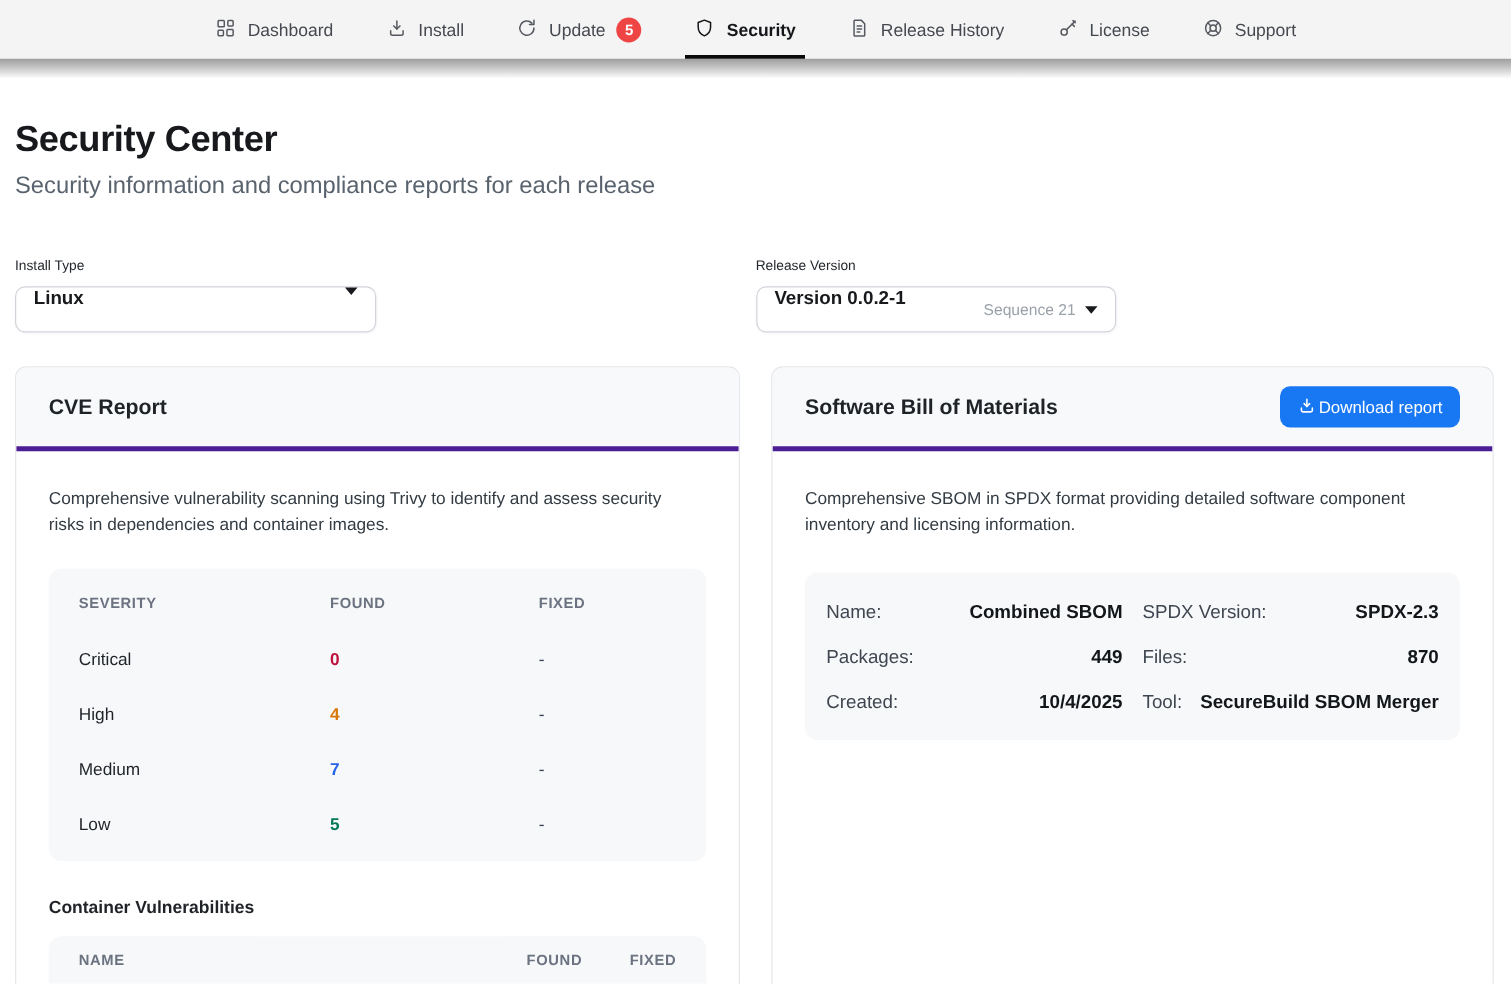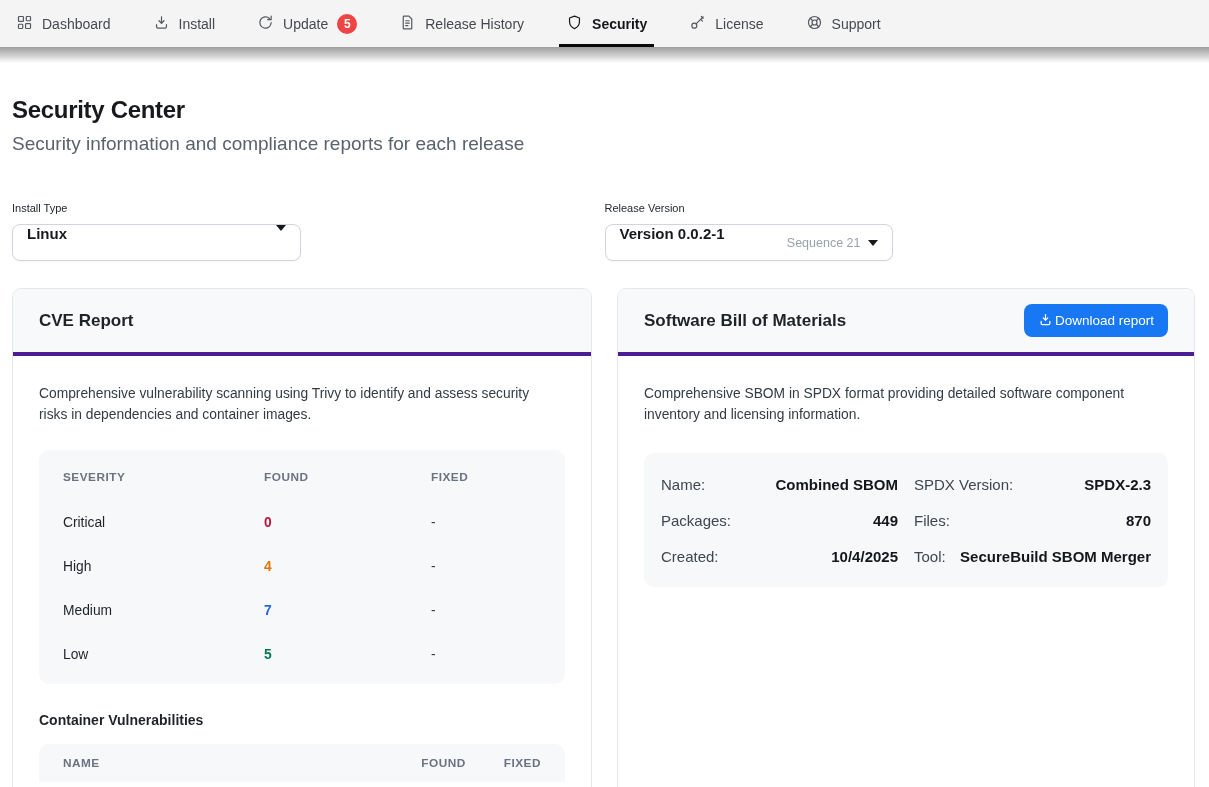--- a/index.html
+++ b/index.html
@@ -1,35 +1,35 @@
 <!DOCTYPE html>
 <html><head>
 <meta charset="utf-8">
 <style>
   * { margin:0; padding:0; box-sizing:border-box; }
   html,body { width:1209px; height:787px; overflow:hidden; }
   body { font-family:"Liberation Sans", sans-serif; background:#fff; color:#1f2328; }
 
   
-  .topnav { height:47px; background:#f4f4f5; display:flex; align-items:center; padding:0 16px; gap:42px; }
+  .topnav { height:47px; background:#f4f4f5; display:flex; align-items:center; padding:0 16px; gap:42px;justify-content:center; }
   .nav-item { position:relative; height:47px; display:flex; align-items:center; gap:9px;
               font-size:14px; color:#45494f; cursor:pointer; white-space:nowrap; }
   .nav-item svg { width:17px; height:17px; stroke:#55595f; stroke-width:1.7; fill:none;
                   stroke-linecap:round; stroke-linejoin:round; }
   .nav-item.active { color:#141619; font-weight:600; }
   .nav-item.active svg { stroke:#141619; }
   .nav-item.active::after { content:""; position:absolute; left:-7px; right:-7px; bottom:0;
                             height:3px; background:#0a0a0a; }
   .badge { width:20px; height:20px; border-radius:50%; background:#ef4444; color:#fff;
            font-size:12px; font-weight:600; display:flex; align-items:center; justify-content:center; }
   .scroll-shade { height:16px; background:linear-gradient(to bottom,#9e9e9e 0%,#c2c2c2 40%,#ffffff 100%); }
 
   
   .page { padding:0 12px; }
-  .page-title { margin-top:33px; font-size:24px; font-weight:700; letter-spacing:-0.3px; color:#17191c; }
+  .page-title { margin-top:33px; font-size:29px; font-weight:700; letter-spacing:-0.3px; color:#17191c; }
   .page-subtitle { margin-top:9px; font-size:19px; color:#59636e; }
 
   
   .filters { display:flex; margin-top:47px; }
   .filter-col { width:605px; }
   .filter-label { display:block; font-size:11px; color:#24292f; margin-bottom:10px; }
   .select { height:37px; border:1px solid #d1d5db; border-radius:8px; background:#fff;
             display:flex; justify-content:space-between; padding:0 14px;
             cursor:pointer; box-shadow:0 1px 2px rgba(0,0,0,0.04); }
   .select-value { font-size:15px; font-weight:700; color:#17191c; }
@@ -99,34 +99,34 @@
     <span>Install</span>
   </div>
   <div class="nav-item">
     <span><svg viewBox="0 0 24 24">
           <path d="M20 12a8 8 0 1 1-2.34-5.66"></path>
           <path d="M20 3v5h-5"></path>
         </svg></span>
     <span>Update</span>
     <span class="badge">5</span>
   </div>
+  <div class="nav-item active">
+    <span><svg viewBox="0 0 24 24">
+          <path d="M12 3l7 2.6v5.1c0 4.5-2.9 8.3-7 10-4.1-1.7-7-5.5-7-10V5.6z"></path>
+        </svg></span>
+    <span>Security</span>
+  </div>
   <div class="nav-item">
     <span><svg viewBox="0 0 24 24">
           <path d="M7 3h7l4 4v13a1 1 0 0 1-1 1H7a1 1 0 0 1-1-1V4a1 1 0 0 1 1-1z"></path>
           <path d="M9.5 9.5h5"></path>
           <path d="M9.5 13h5"></path>
           <path d="M9.5 16.5h3"></path>
         </svg></span>
     <span>Release History</span>
-  </div>
-  <div class="nav-item active">
-    <span><svg viewBox="0 0 24 24">
-          <path d="M12 3l7 2.6v5.1c0 4.5-2.9 8.3-7 10-4.1-1.7-7-5.5-7-10V5.6z"></path>
-        </svg></span>
-    <span>Security</span>
   </div>
   <div class="nav-item">
     <span><svg viewBox="0 0 24 24">
           <circle cx="7.5" cy="16.5" r="3.5"></circle>
           <path d="M10 14 20 4"></path>
           <path d="M16.5 7.5 19 10"></path>
           <path d="M19.5 4.5 22 7" transform="translate(-2 -1)"></path>
         </svg></span>
     <span>License</span>
   </div>

